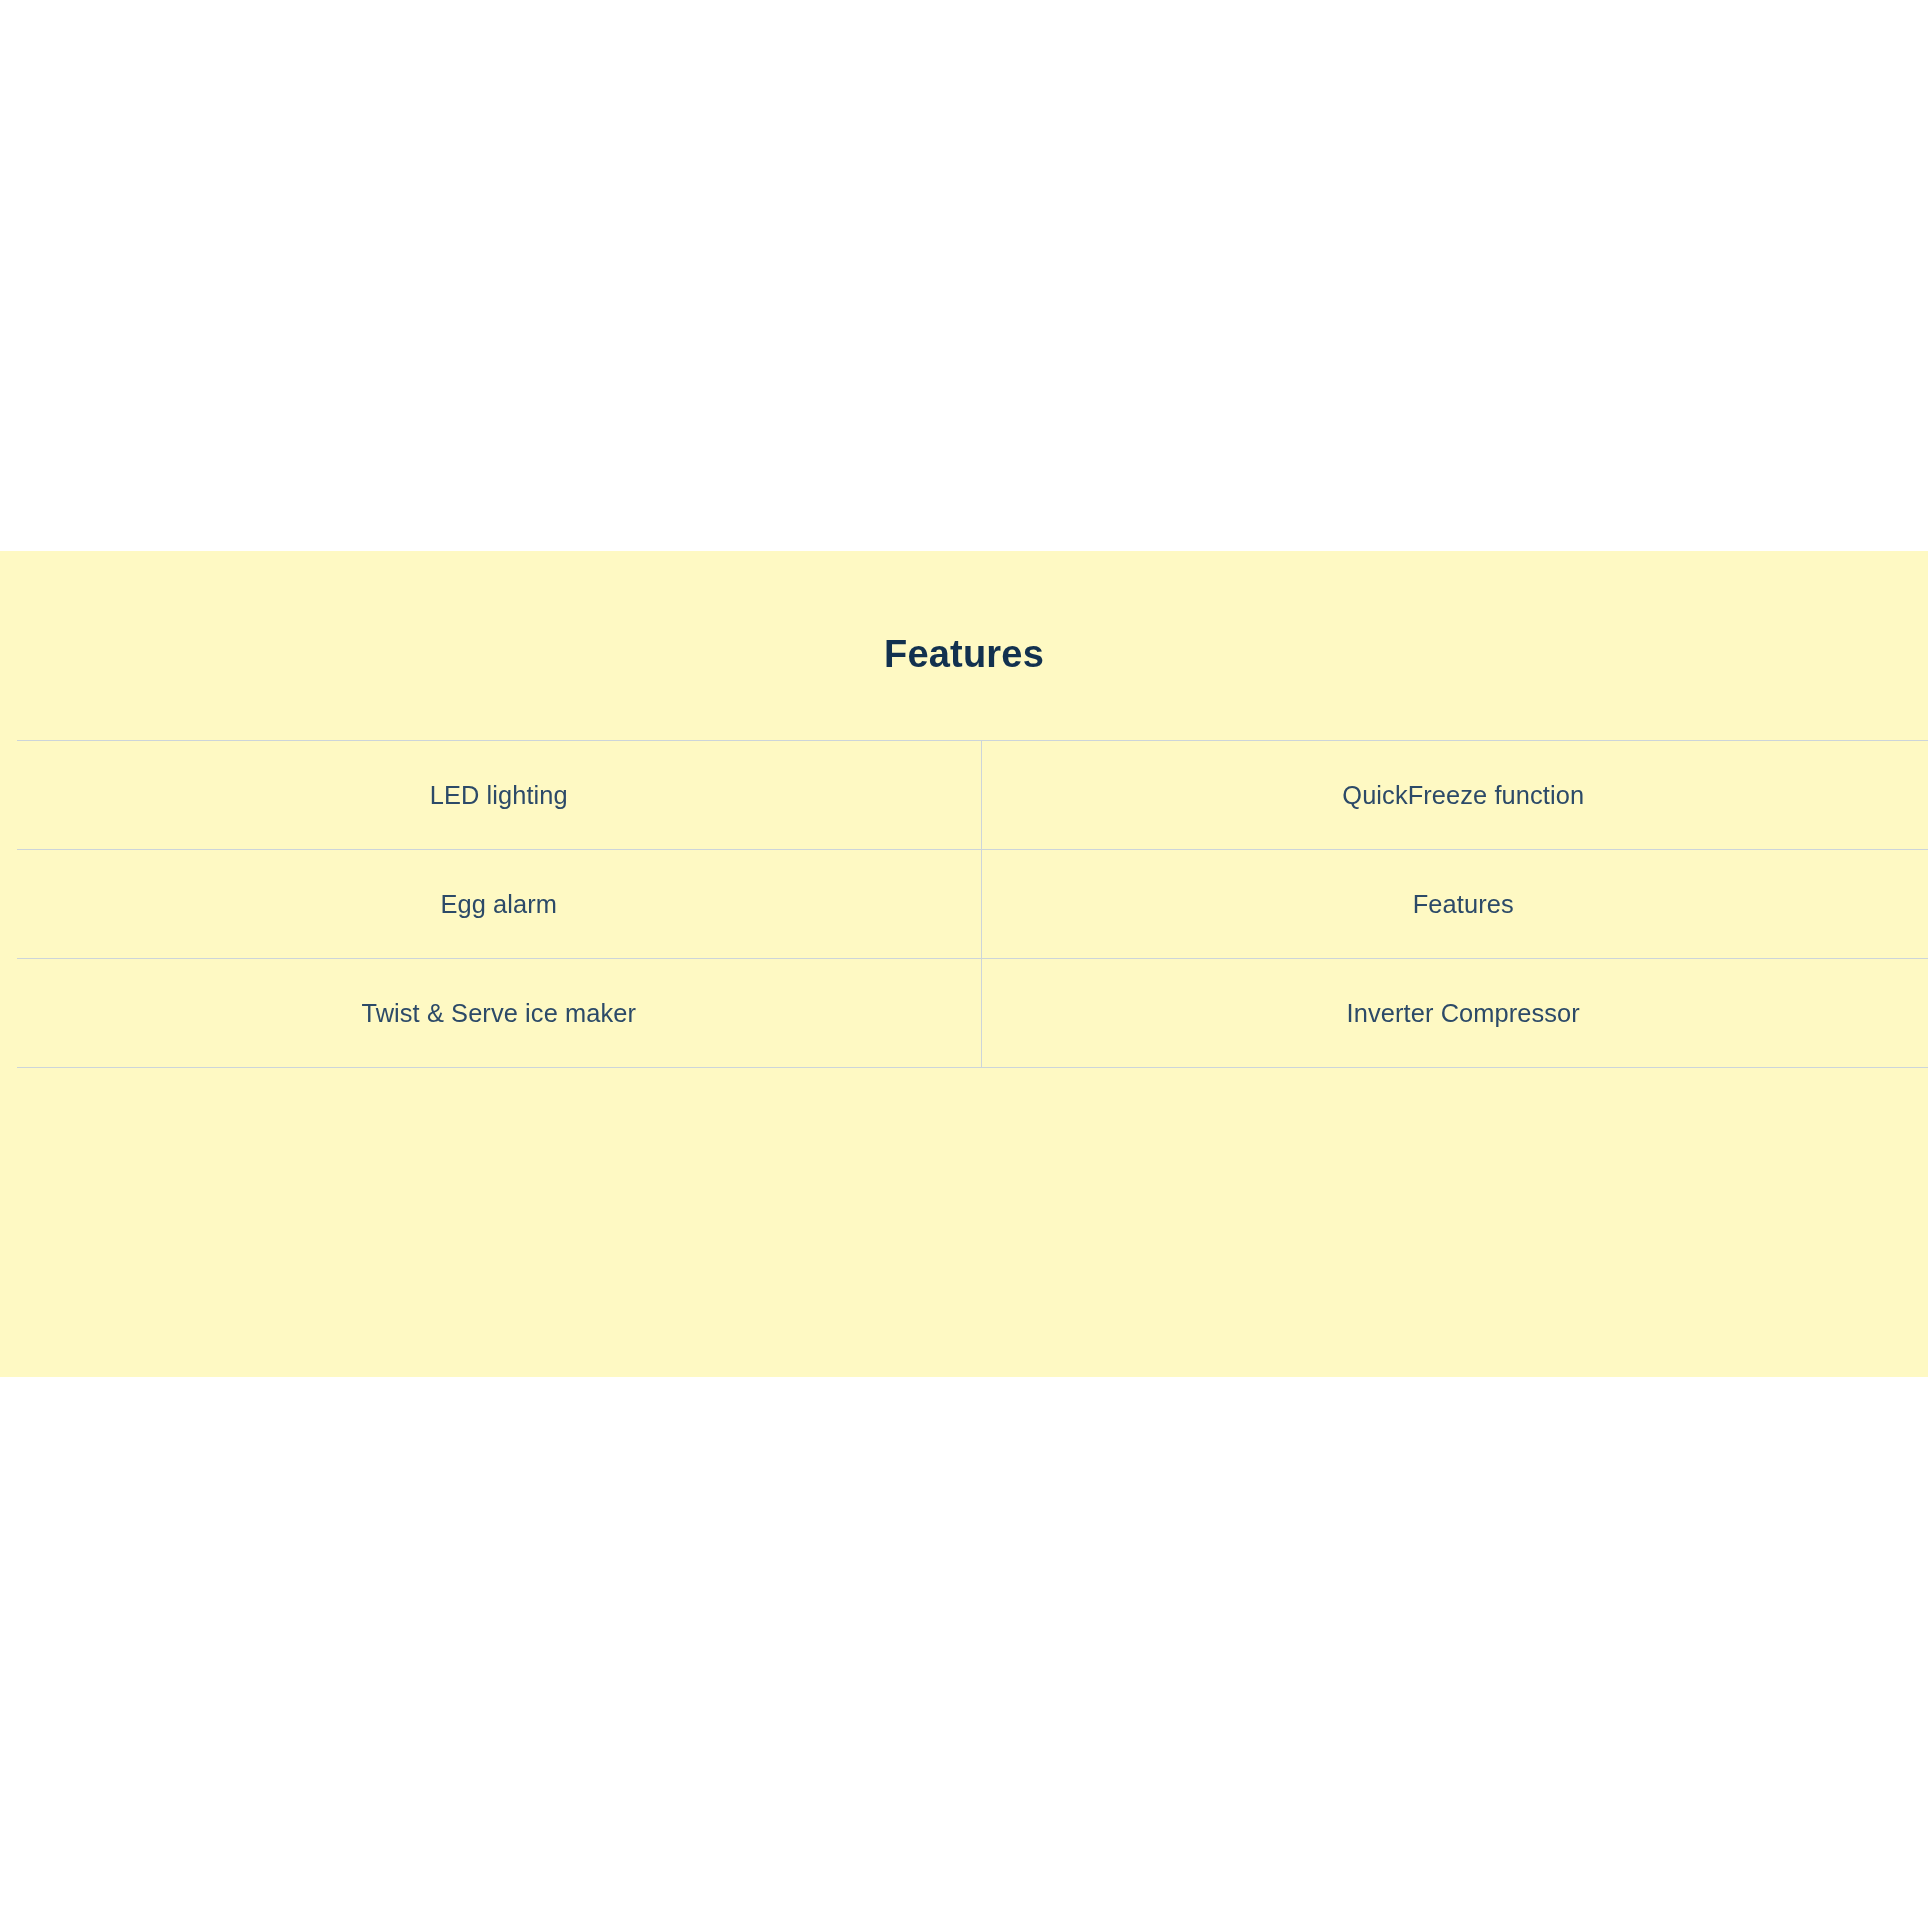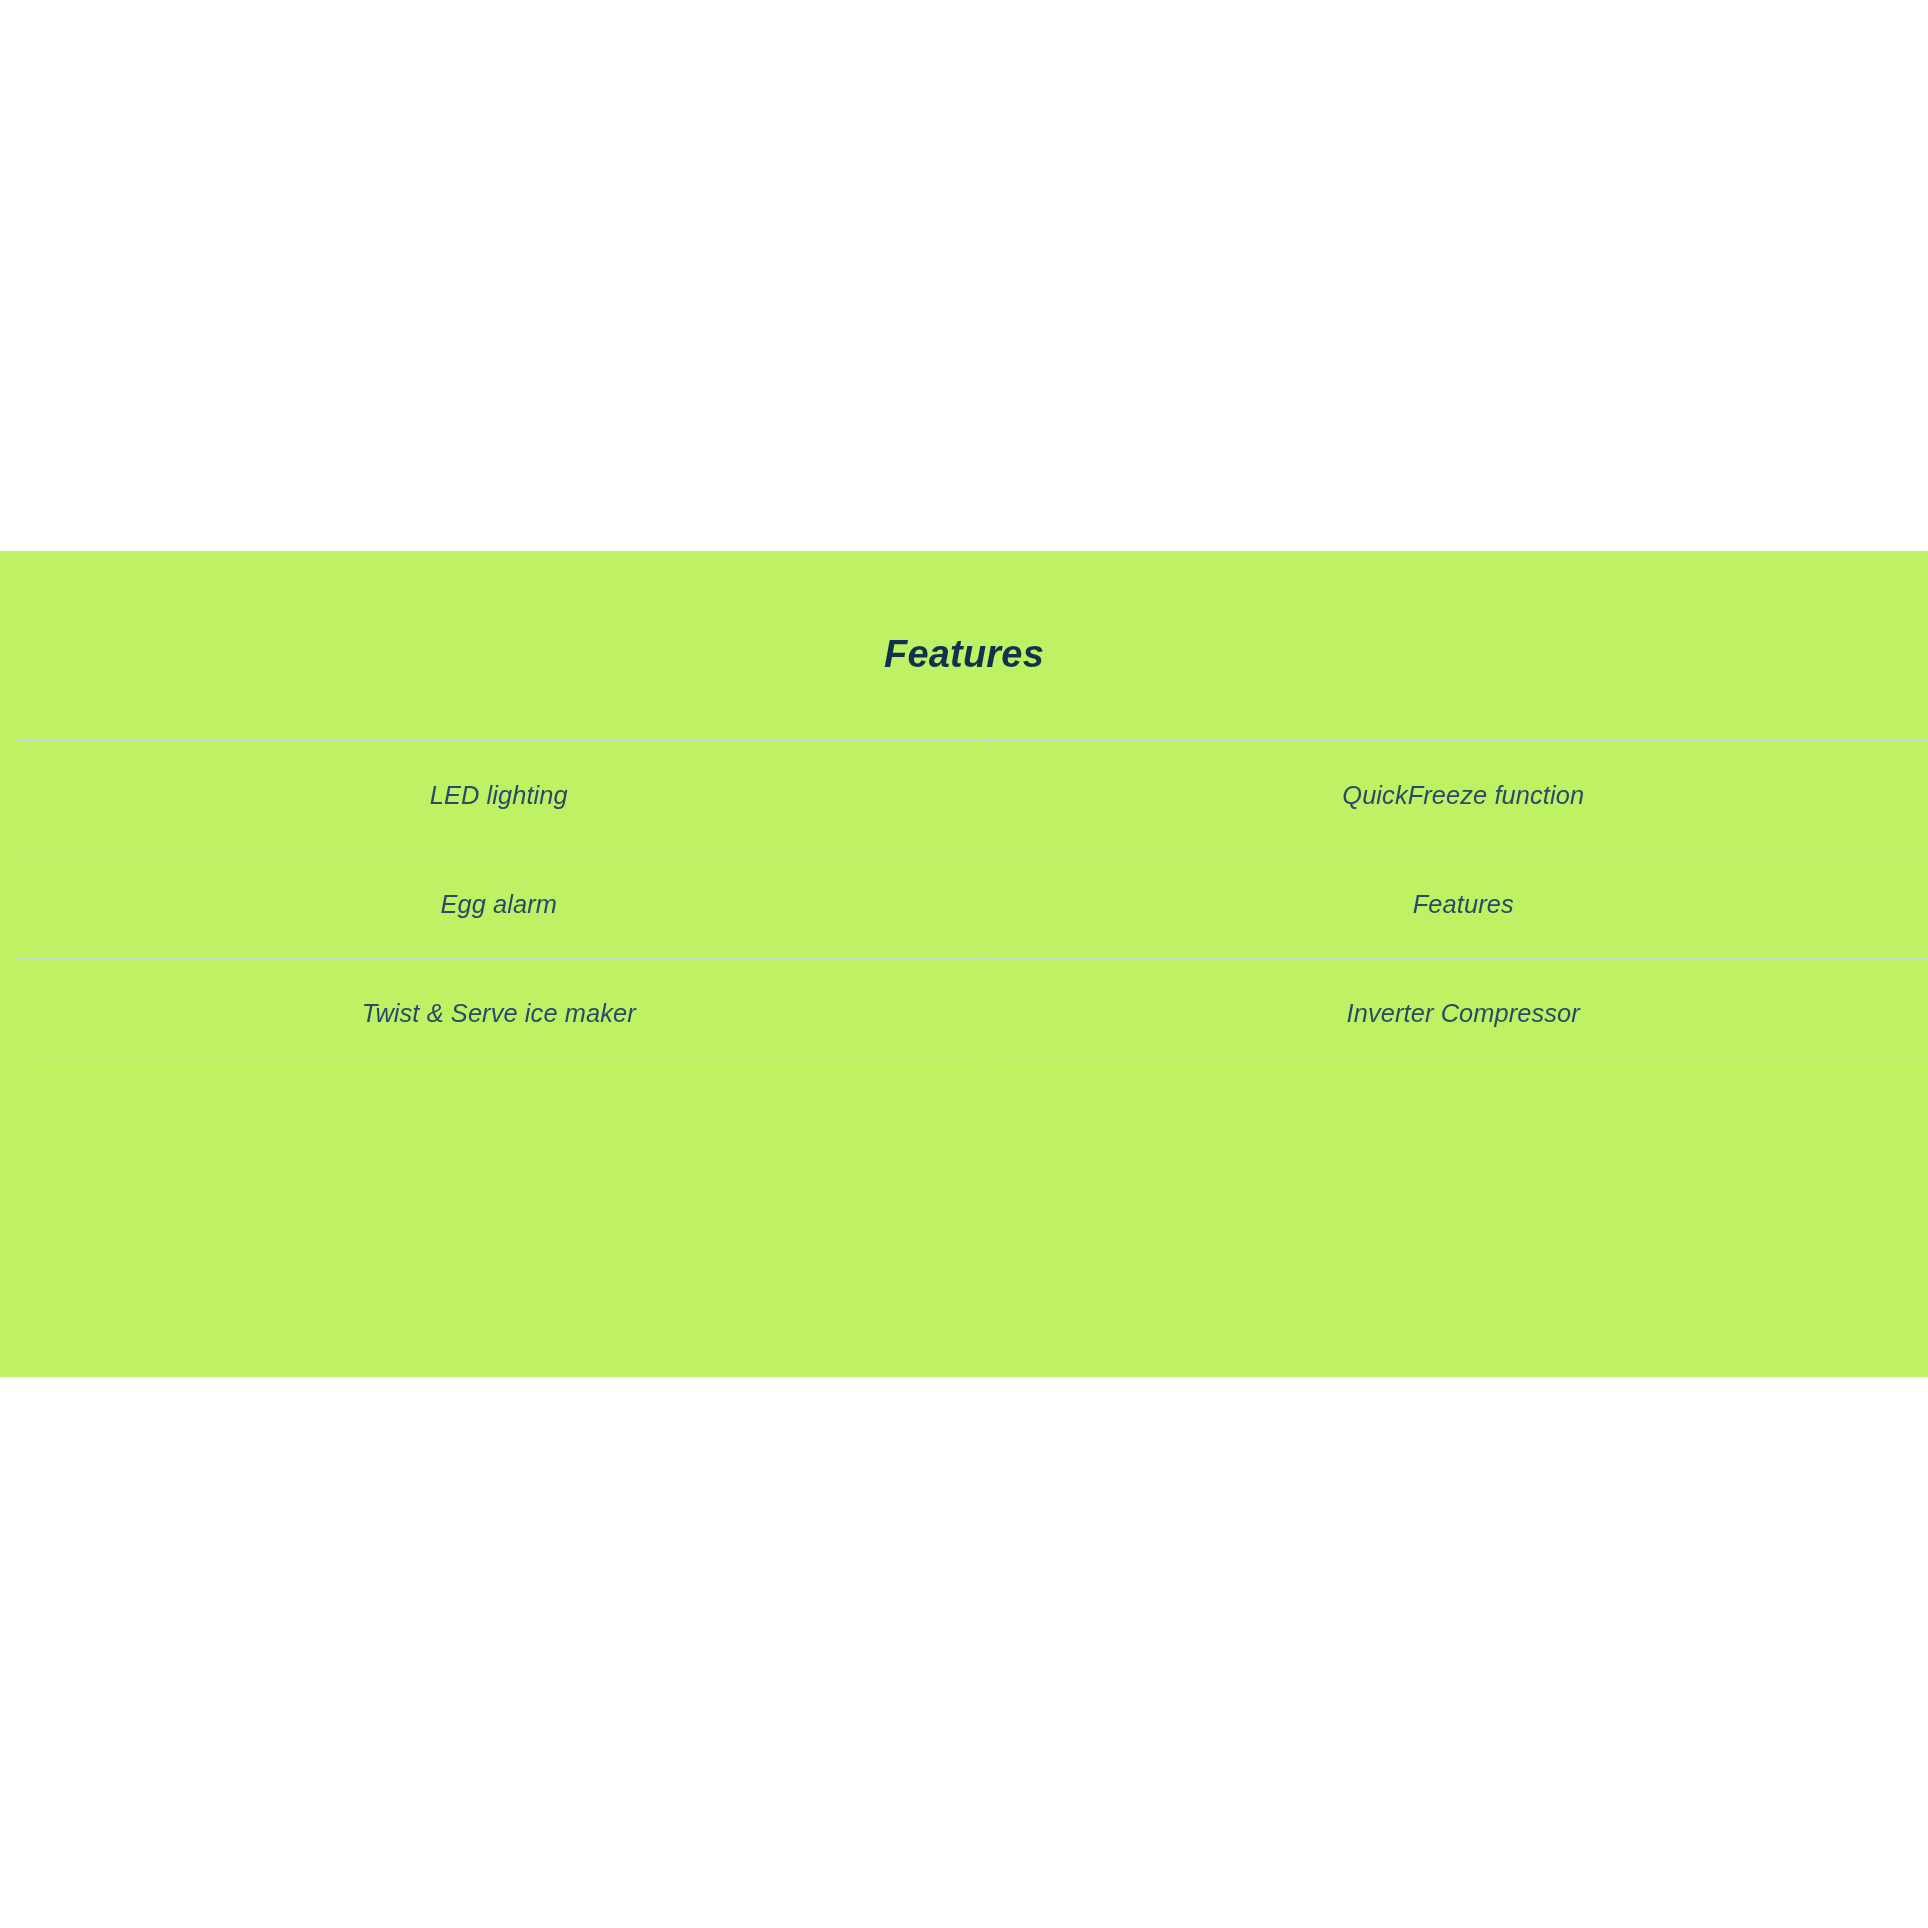--- a/index.html
+++ b/index.html
@@ -21,23 +21,22 @@
     background: #ffffff;
   }
 
   
   .features-section {
     position: absolute;
     left: 0;
     top: 551px;
     width: 1928px;
     height: 826px;
-    background: #bef264;
+    background: #fef9c3;
     box-sizing: border-box;
-    font-style: italic;
   }
 
   .features-title {
     width: 100%;
     text-align: center;
     font-size: 38px;
     font-weight: bold;
     color: #12314f;
     letter-spacing: 0.2px;
     padding-top: 83px;

